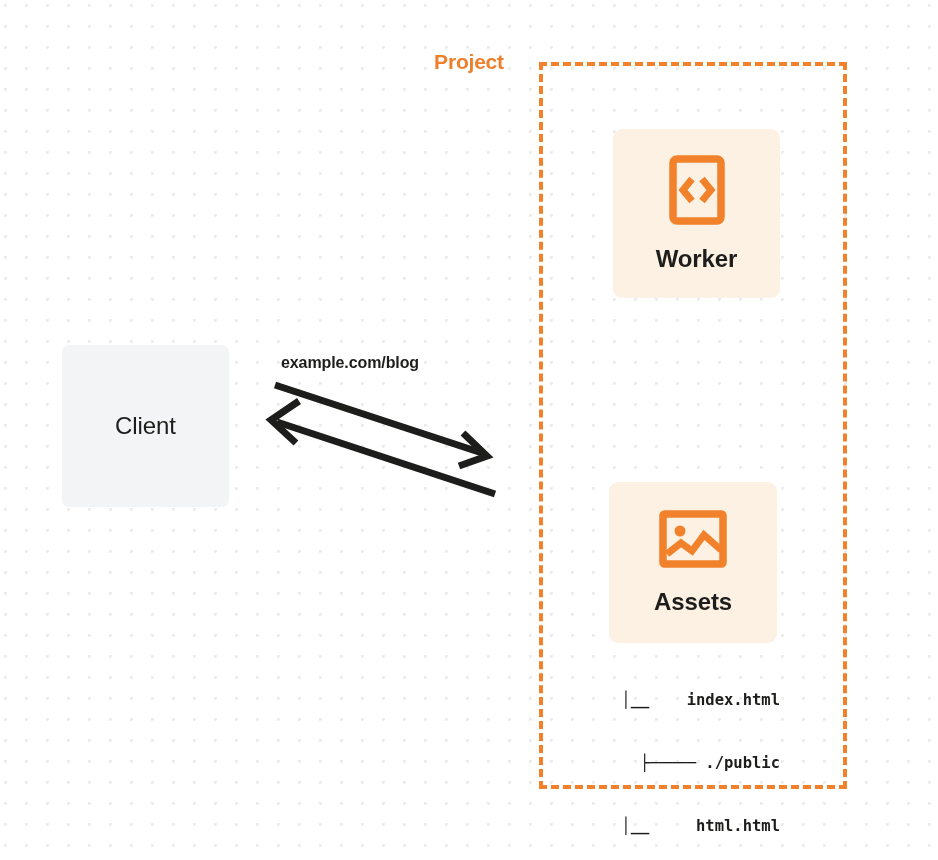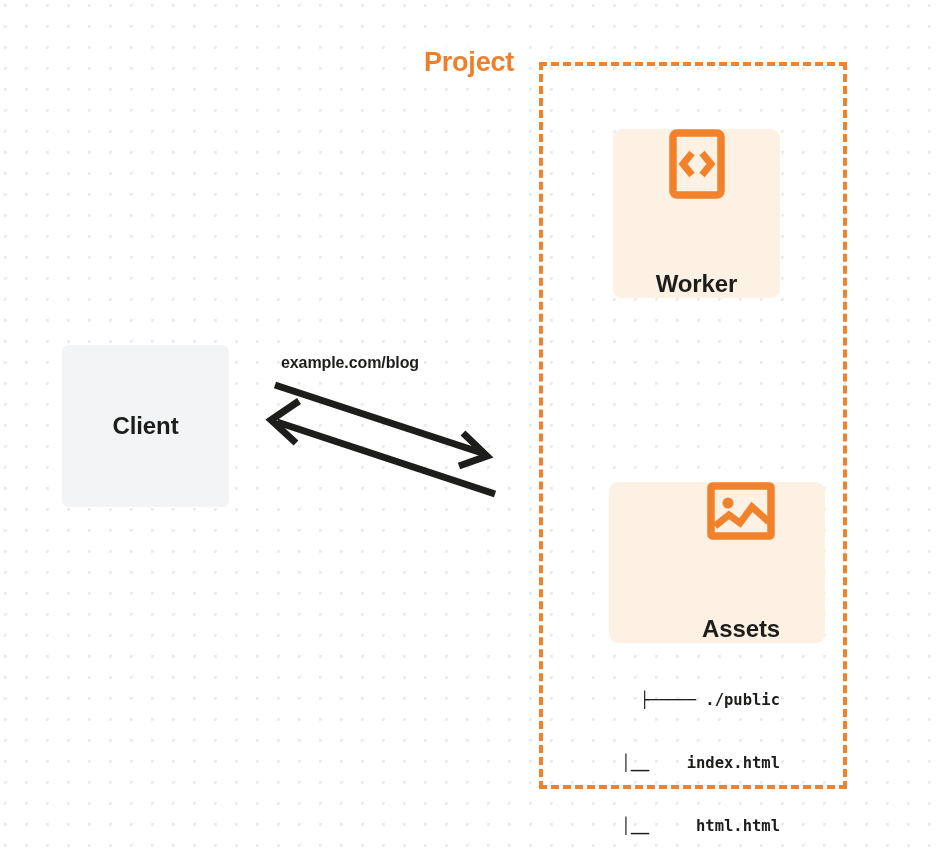--- a/index.html
+++ b/index.html
@@ -33,21 +33,21 @@
     width: 167px;
     height: 162px;
     background: #f3f4f5;
     border-radius: 7px;
     display: flex;
     align-items: center;
     justify-content: center;
   }
   .client-label {
     font-size: 24px;
-    font-weight: 700;
+    font-weight: 400;
     color: #1d1d1b;
     letter-spacing: -0.1px;
   }
 
   
   .request-label {
     position: absolute;
     left: 281px;
     top: 354px;
     font-size: 16px;
@@ -78,50 +78,49 @@
     border: 4px dashed #f1812a;
     background: transparent;
   }
   .project-title {
     position: absolute;
     left: 50%;
     top: 62px;
     transform: translate(-50%, -50%);
     background: #ffffff;
     padding: 0 4px;
-    font-size: 27px;
+    font-size: 21px;
     font-weight: 700;
     color: #ee7f2c;
     letter-spacing: -0.2px;
     white-space: nowrap;
     text-align: center;
   }
 
   
   .card {
     position: absolute;
     background: #fdf1e4;
     border-radius: 9px;
     display: flex;
     flex-direction: column;
     align-items: center;
-    justify-content: space-between;
+    justify-content: center;
   }
   .card-worker {
     left: 613px;
     top: 129px;
     width: 167px;
     height: 169px;
   }
   .card-assets {
     left: 609px;
     top: 482px;
     width: 168px;
     height: 161px;
-    padding-left: 48px;
   }
   .card-icon {
     display: block;
     margin-bottom: 16px;
   }
   .card-label {
     font-size: 24px;
     font-weight: 700;
     color: #1d1d1b;
     letter-spacing: -0.1px;
@@ -188,19 +187,19 @@
       <svg width="68" height="58" viewBox="0 0 68 58">
         <rect x="4" y="4" width="60" height="50" rx="1.5" ry="1.5" fill="none" stroke="#f1812a" stroke-width="7.5"></rect>
         <circle cx="21" cy="21" r="5.5" fill="#f1812a"></circle>
         <polyline points="8,44 22,33 33,41 45,25 62,40" fill="none" stroke="#f1812a" stroke-width="7" stroke-linecap="butt" stroke-linejoin="miter"></polyline>
       </svg>
     </span>
     <span class="card-label">Assets</span>
   </div>
 
   <div class="file-tree">
+    <span class="file-tree-line">│__    index.html</span>
     <span class="file-tree-line">├───── ./public</span>
-    <span class="file-tree-line">│__    index.html</span>
     <span class="file-tree-line">│__     html.html</span>
     
   </div>
 
 </div>
 
 </body></html>

